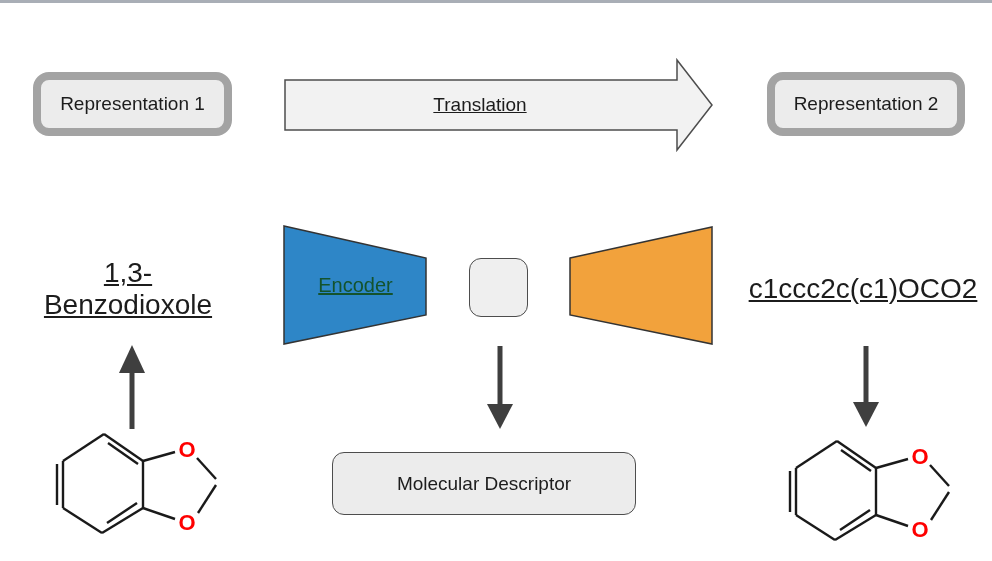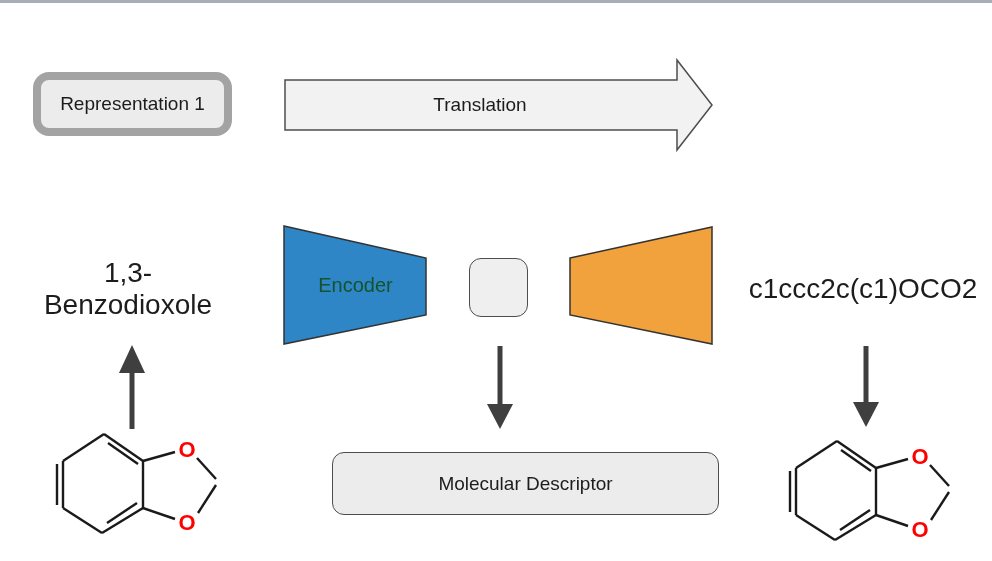--- a/index.html
+++ b/index.html
@@ -16,21 +16,21 @@
   }
   .softbox{
     background:#efefef;border:1.5px solid #4d4d4d;border-radius:12px;
     box-sizing:border-box;
   }
   .descbox{
     background:#ececec;border:1.5px solid #4d4d4d;border-radius:12px;
     display:flex;align-items:center;justify-content:center;
     font-size:19px;box-sizing:border-box;
   }
-  .lbl{display:flex;align-items:center;justify-content:center;text-align:center;}
+  .lbl{display:flex;align-items:center;justify-content:center;text-align:center;text-decoration:underline;}
   .biglbl{font-size:28px;}
   .shapelbl{font-size:20px;color:#14532d;}
   svg{display:block;}
   .bond{stroke:#1a1a1a;stroke-width:2.4;}
   .arrowline{stroke:#3f3f3f;stroke-width:5;}
   .arrowhead{fill:#3f3f3f;stroke:none;}
   .atom{font-family:"Liberation Sans",sans-serif;font-size:22px;font-weight:bold;text-anchor:middle;}
 </style>
 </head>
 <body>
@@ -43,20 +43,23 @@
     <span>Representation 1</span>
   </div>
 
   <div class="abs" style="left:283px;top:55px;width:432px;height:100px;">
     <svg width="432" height="100" viewBox="0 0 432 100">
       <polygon points="2,25 394,25 394,5 429,50 394,95 394,75 2,75" fill="#f2f2f2" stroke="#4d4d4d" stroke-width="1.5" stroke-linejoin="miter"></polygon>
     </svg>
   </div>
   <div class="abs lbl" style="left:283px;top:80px;width:394px;height:50px;font-size:19px;">Translation</div>
 
+  <div class="abs pillbox" style="left:767px;top:72px;width:198px;height:64px;">
+    <span>Representation 2</span>
+  </div>
 
   <div class="abs lbl biglbl" style="left:28px;top:275px;width:200px;height:27px;">1,3-Benzodioxole</div>
 
   <div class="abs" style="left:115px;top:343px;width:34px;height:90px;">
     <svg width="34" height="90" viewBox="0 0 34 90">
       <line class="arrowline" x1="17" y1="28" x2="17" y2="86"></line>
       <polygon class="arrowhead" points="17,2 4,30 30,30"></polygon>
     </svg>
   </div>
 
@@ -75,21 +78,21 @@
     </svg>
   </div>
 
   <div class="abs" style="left:483px;top:344px;width:34px;height:86px;">
     <svg width="34" height="86" viewBox="0 0 34 86">
       <line class="arrowline" x1="17" y1="2" x2="17" y2="62"></line>
       <polygon class="arrowhead" points="4,60 30,60 17,85"></polygon>
     </svg>
   </div>
 
-  <div class="abs descbox" style="left:332px;top:452px;width:387px;height:63px;">
+  <div class="abs descbox" style="left:332px;top:452px;width:304px;height:63px;">
     <span>Molecular Descriptor</span>
   </div>
 
   <div class="abs lbl biglbl" style="left:763px;top:275px;width:200px;height:27px;">c1ccc2c(c1)OCO2</div>
 
   <div class="abs" style="left:849px;top:344px;width:34px;height:85px;">
     <svg width="34" height="85" viewBox="0 0 34 85">
       <line class="arrowline" x1="17" y1="2" x2="17" y2="60"></line>
       <polygon class="arrowhead" points="4,58 30,58 17,83"></polygon>
     </svg>

